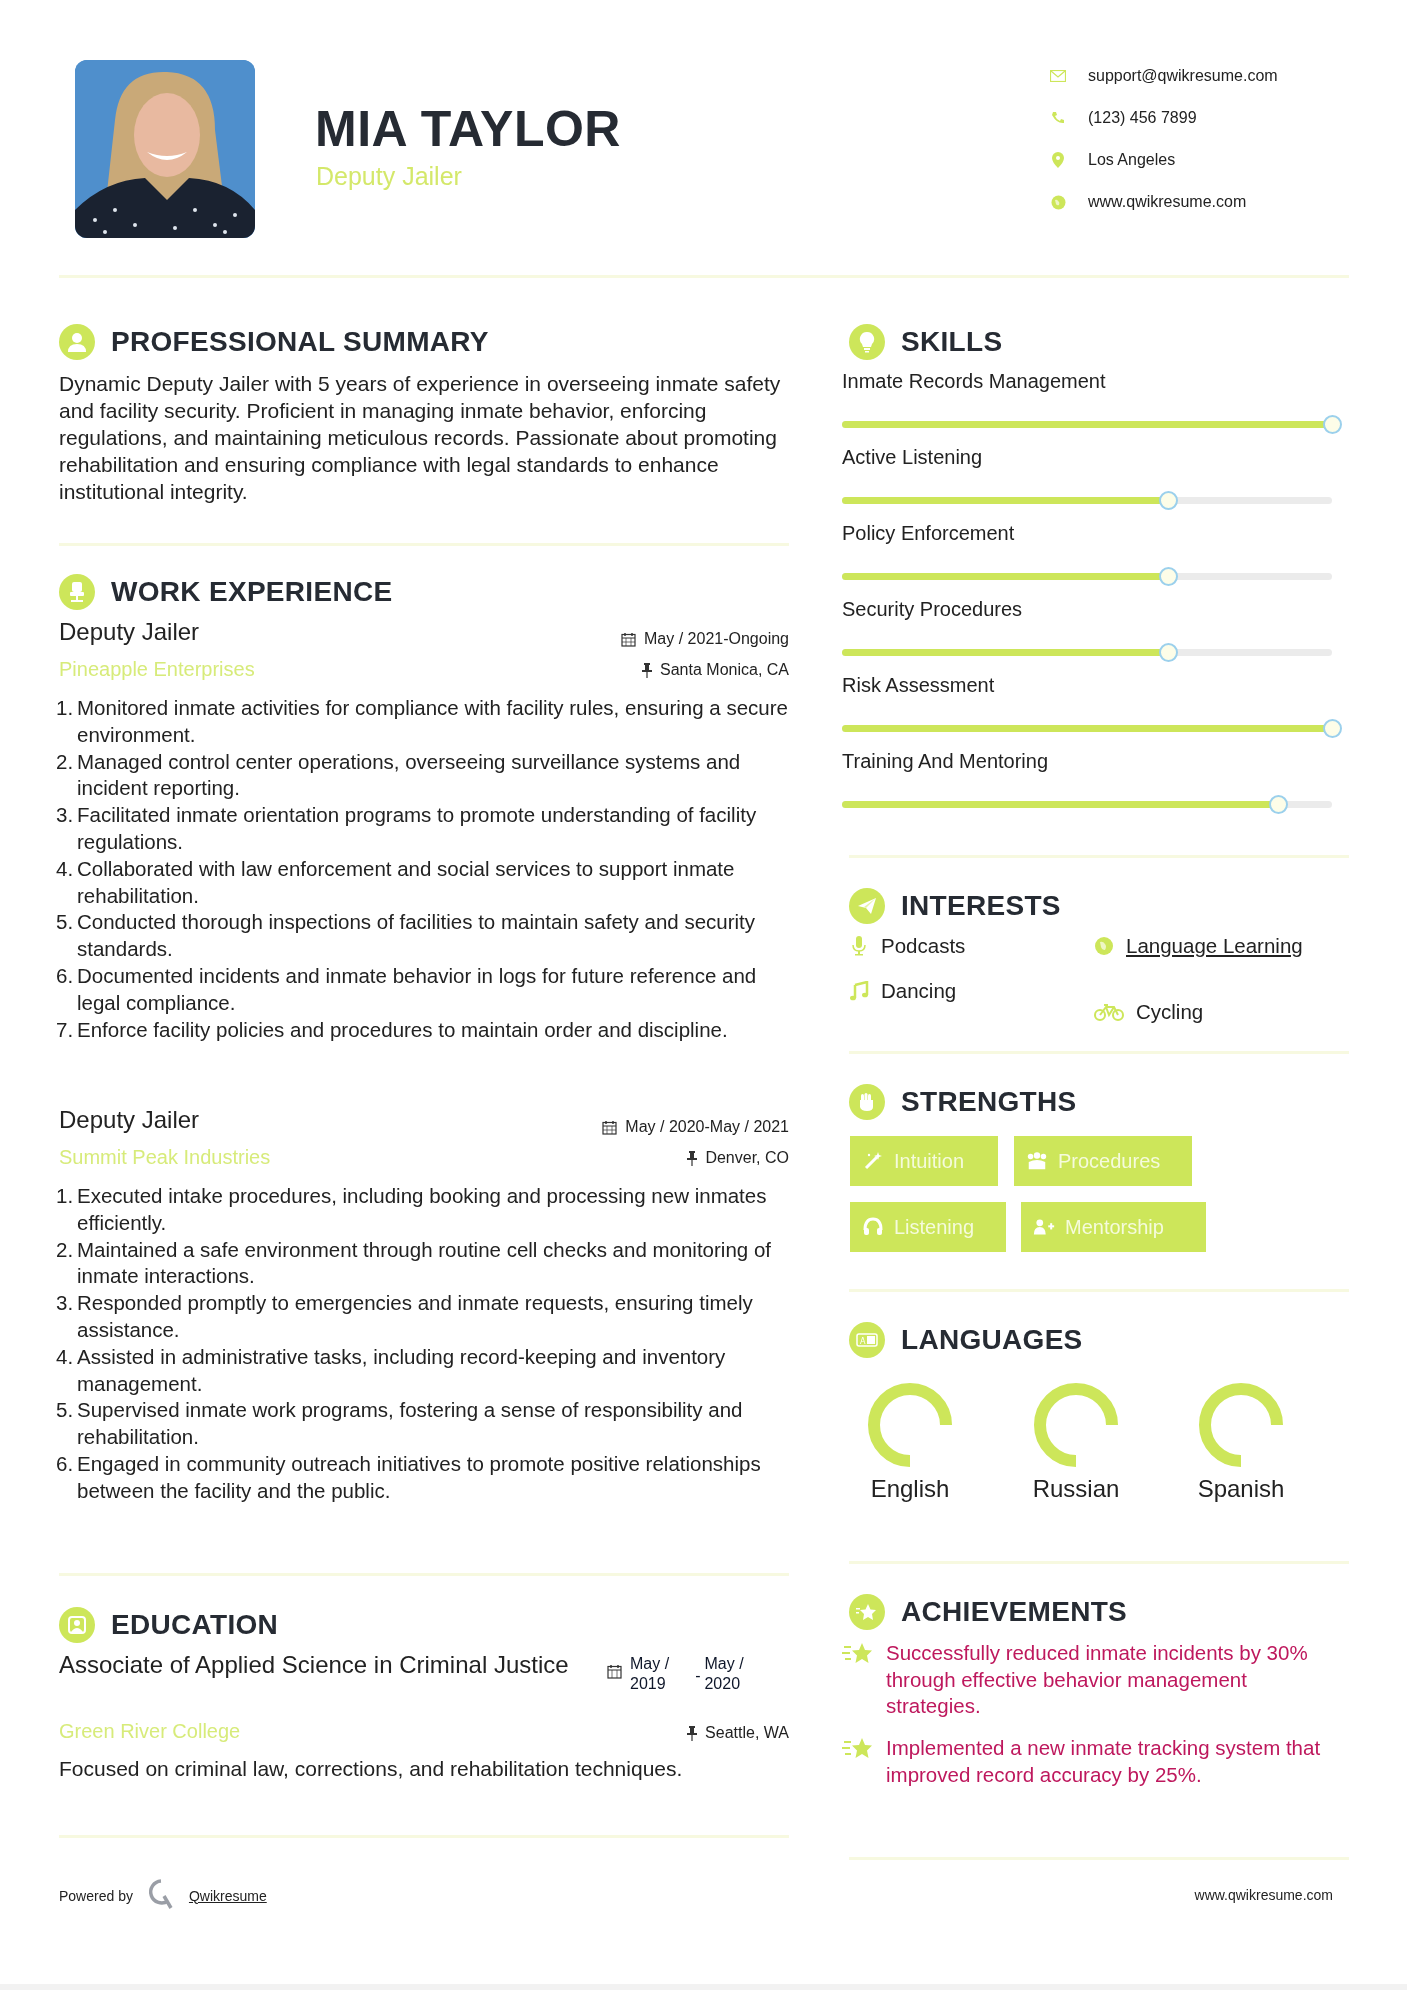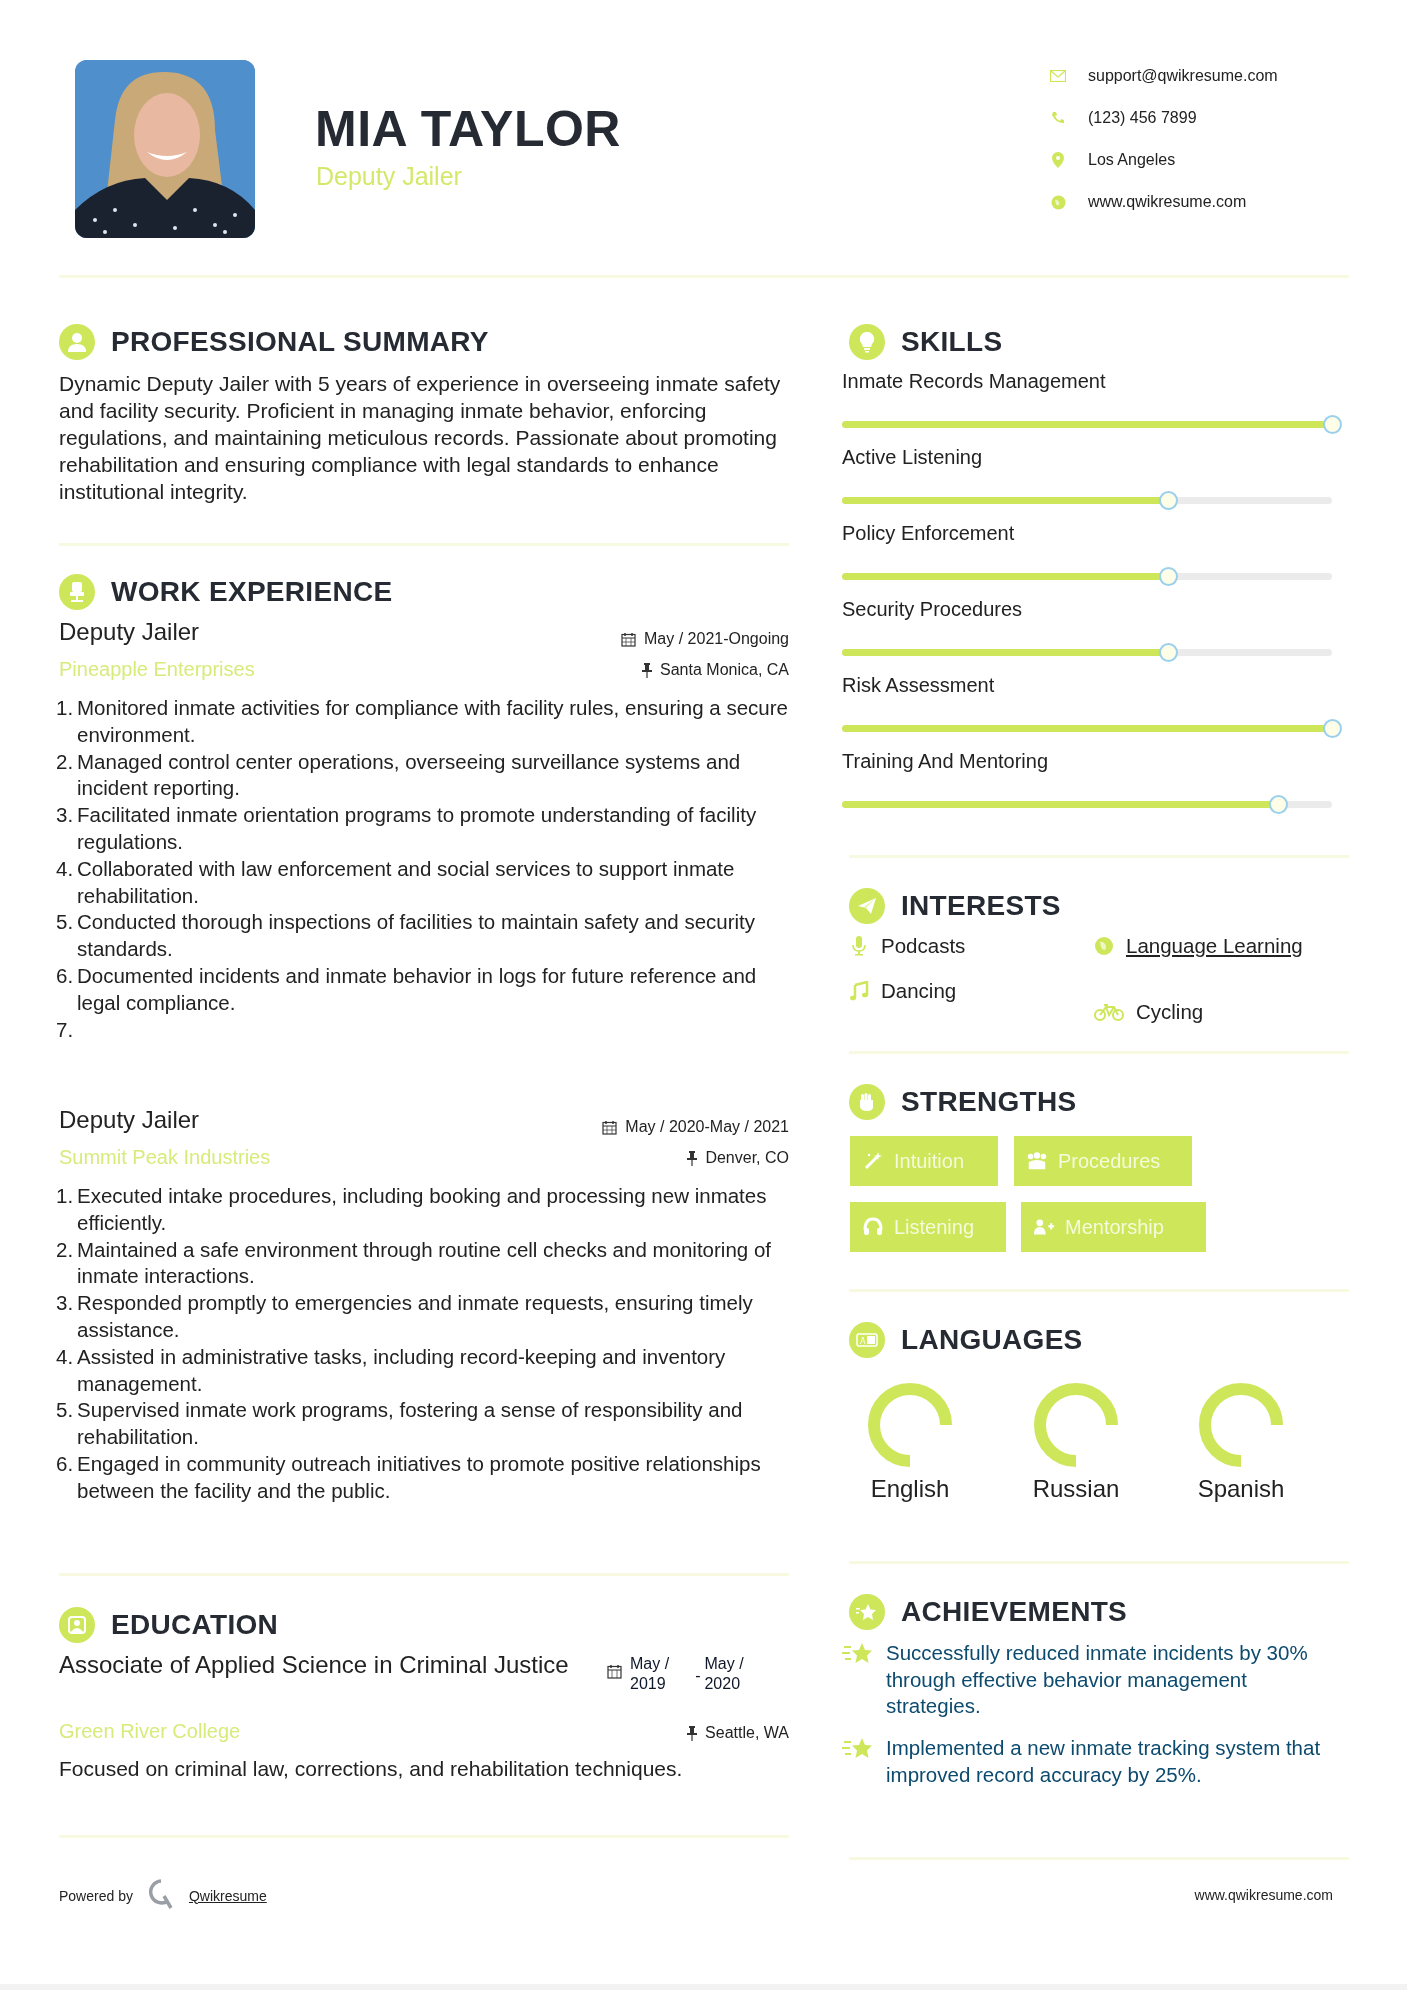--- a/index.html
+++ b/index.html
@@ -47,21 +47,21 @@
   .chip .ic { width: 22px; height: 22px; margin-right: 10px; display: inline-flex; align-items: center; justify-content: center; }
 
   
   .lang { position: absolute; width: 120px; text-align: center; }
   .lang svg { display: block; margin: 0 auto; }
   .lang-label { font-family: "Liberation Sans", sans-serif; font-size: 24px; color: #222; margin-top: 2px; }
 
   
   .ach { position: absolute; left: 842px; width: 500px; display: flex; }
   .ach .ic { width: 32px; height: 26px; margin-right: 12px; flex: none; }
-  .ach .txt { font-family: "Liberation Sans", sans-serif; font-size: 20.5px; line-height: 26.5px; color: #0c4a6e; }
+  .ach .txt { font-family: "Liberation Sans", sans-serif; font-size: 20.5px; line-height: 26.5px; color: #be185d; }
 
   
   .footer-left { position: absolute; left: 59px; top: 1878px; display: flex; align-items: center; font-family: "Liberation Sans", sans-serif; font-size: 14px; color: #222; }
   .footer-left .q { margin: 0 14px 0 14px; }
   .footer-left a { color: #222; text-decoration: underline; }
   .footer-right { position: absolute; right: 74px; top: 1887px; font-family: "Liberation Sans", sans-serif; font-size: 14px; color: #222; }
   .bottom-strip { position: absolute; left: 0; bottom: 0; width: 100%; height: 6px; background: #f2f2f2; }
 </style>
 </head>
 <body>
@@ -183,21 +183,21 @@
       </span>
       <span>Santa Monica, CA</span>
     </div>
     <ol class="duties" style="left:0; top:77px; width:735px;">
       <li><span class="num">1.</span><span>Monitored inmate activities for compliance with facility rules, ensuring a secure environment.</span></li>
       <li><span class="num">2.</span><span>Managed control center operations, overseeing surveillance systems and incident reporting.</span></li>
       <li><span class="num">3.</span><span>Facilitated inmate orientation programs to promote understanding of facility regulations.</span></li>
       <li><span class="num">4.</span><span>Collaborated with law enforcement and social services to support inmate rehabilitation.</span></li>
       <li><span class="num">5.</span><span>Conducted thorough inspections of facilities to maintain safety and security standards.</span></li>
       <li><span class="num">6.</span><span>Documented incidents and inmate behavior in logs for future reference and legal compliance.</span></li>
-      <li><span class="num">7.</span></li>
+      <li><span class="num">7.</span><span>Enforce facility policies and procedures to maintain order and discipline.</span></li>
     </ol>
   </div>
 
   <div style="position:absolute; left:59px; top:1106px; width:730px; height:420px;">
     <div class="job-title" style="left:0; top:0;">Deputy Jailer</div>
     <div class="company" style="left:0; top:40px;">Summit Peak Industries</div>
     <div class="meta" style="top:12px;">
       <span class="mi">
         <svg width="15" height="15" viewBox="0 0 15 15">
             <rect x="1" y="2.5" width="13" height="11.5" fill="none" stroke="#333" stroke-width="1.2"></rect>

